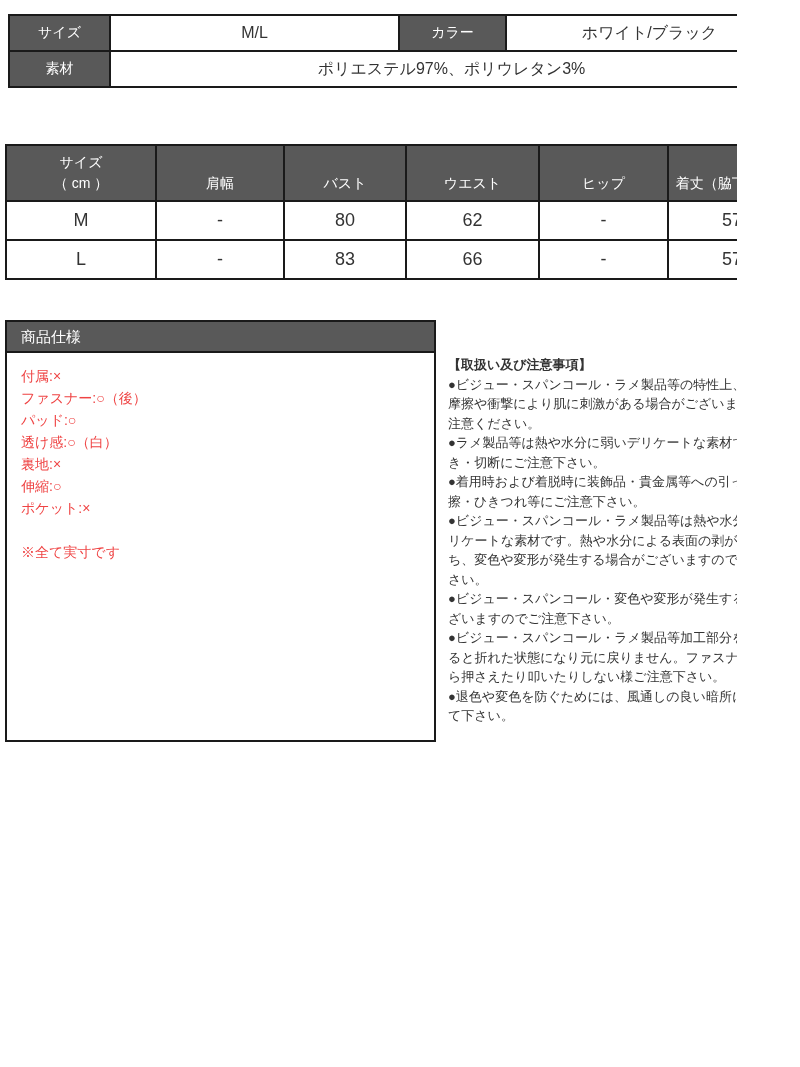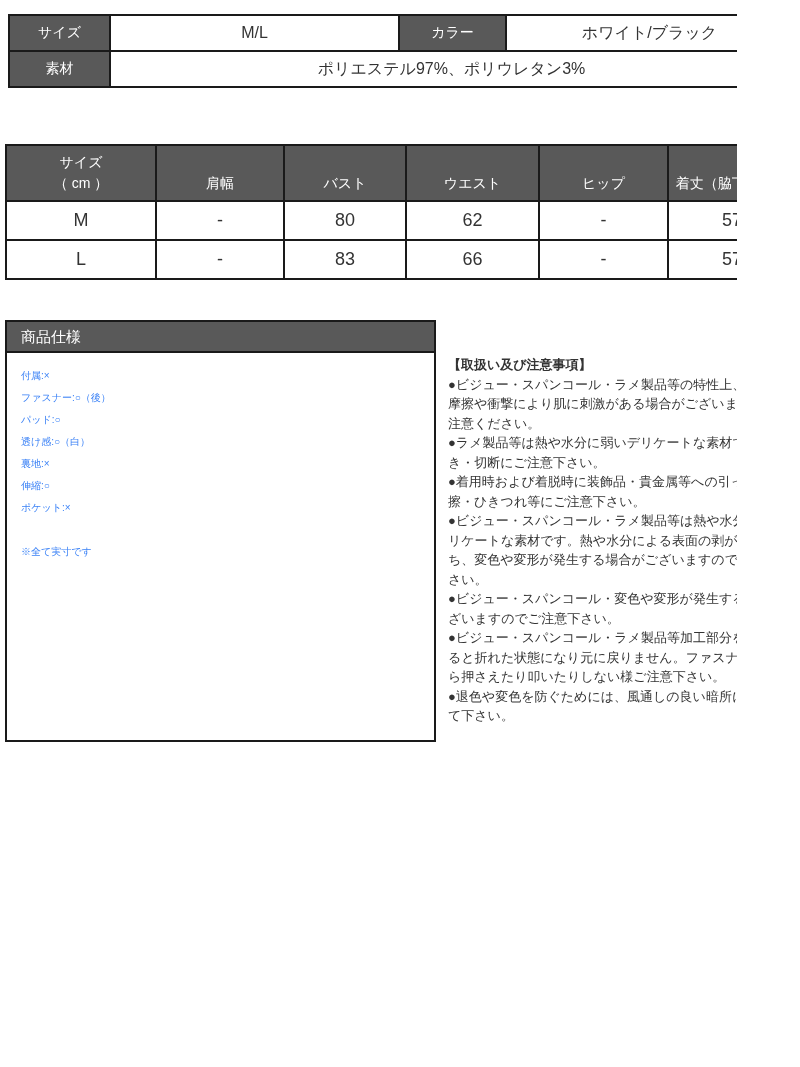--- a/index.html
+++ b/index.html
@@ -65,23 +65,23 @@
     background: #595959;
     color: #ffffff;
     font-size: 15px;
     line-height: 29px;
     height: 29px;
     padding-left: 14px;
     border-bottom: 2px solid #1a1a1a;
   }
   .spec-body {
     padding: 12px 14px;
-    font-size: 10px;
+    font-size: 14px;
     line-height: 22px;
-    color: #3b82f6;
+    color: #ef4444;
   }
   .spec-note { margin-top: 22px; }
 
   
   .handling {
     position: absolute;
     left: 448px;
     top: 349px;
     width: 353px;
     font-size: 13px;

